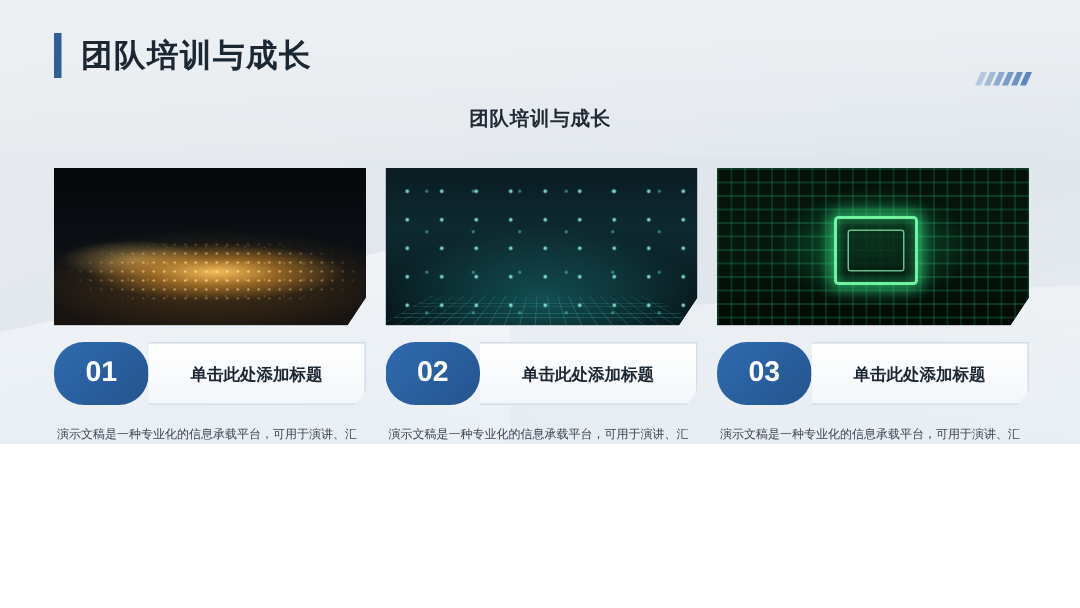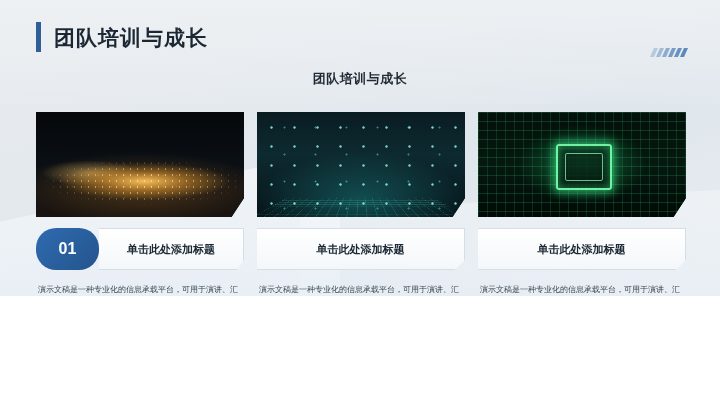--- a/index.html
+++ b/index.html
@@ -204,21 +204,21 @@
     position: relative;
     margin-top: 11px;
     height: 42px;
     display: flex;
     align-items: stretch;
   }
   .numbox {
     width: 63px;
     background: linear-gradient(135deg, #2f6bb0 0%, #24548d 100%);
     color: #ffffff;
-    font-size: 16px;
+    font-size: 19px;
     font-weight: bold;
     display: flex;
     align-items: center;
     justify-content: center;
     clip-path: polygon(0 0, 100% 0, 100% 100%, 0 100%);
     position: relative;
     border-radius: 20px;
   }
   .numbox::before {
     content: "";
@@ -289,32 +289,34 @@
     </div>
 
     <div class="col">
       <div class="photo">
         <div class="inner p2">
             <div class="grid"></div>
             <div class="bokeh"></div>
           </div>
       </div>
       <div class="titlerow">
+        <div class="numbox">02</div>
         <div class="titlebox">单击此处添加标题</div>
       </div>
       <div class="body-text">演示文稿是一种专业化的信息承载平台，可用于演讲、汇报与培训等多种场景。</div>
     </div>
 
     <div class="col">
       <div class="photo">
         <div class="inner p3">
             <div class="traces"></div>
             <div class="chip"></div>
           </div>
       </div>
       <div class="titlerow">
+        <div class="numbox">03</div>
         <div class="titlebox">单击此处添加标题</div>
       </div>
       <div class="body-text">演示文稿是一种专业化的信息承载平台，可用于演讲、汇报与培训等多种场景。</div>
     </div>
 
   </div>
 </div>
 
 </body></html>

